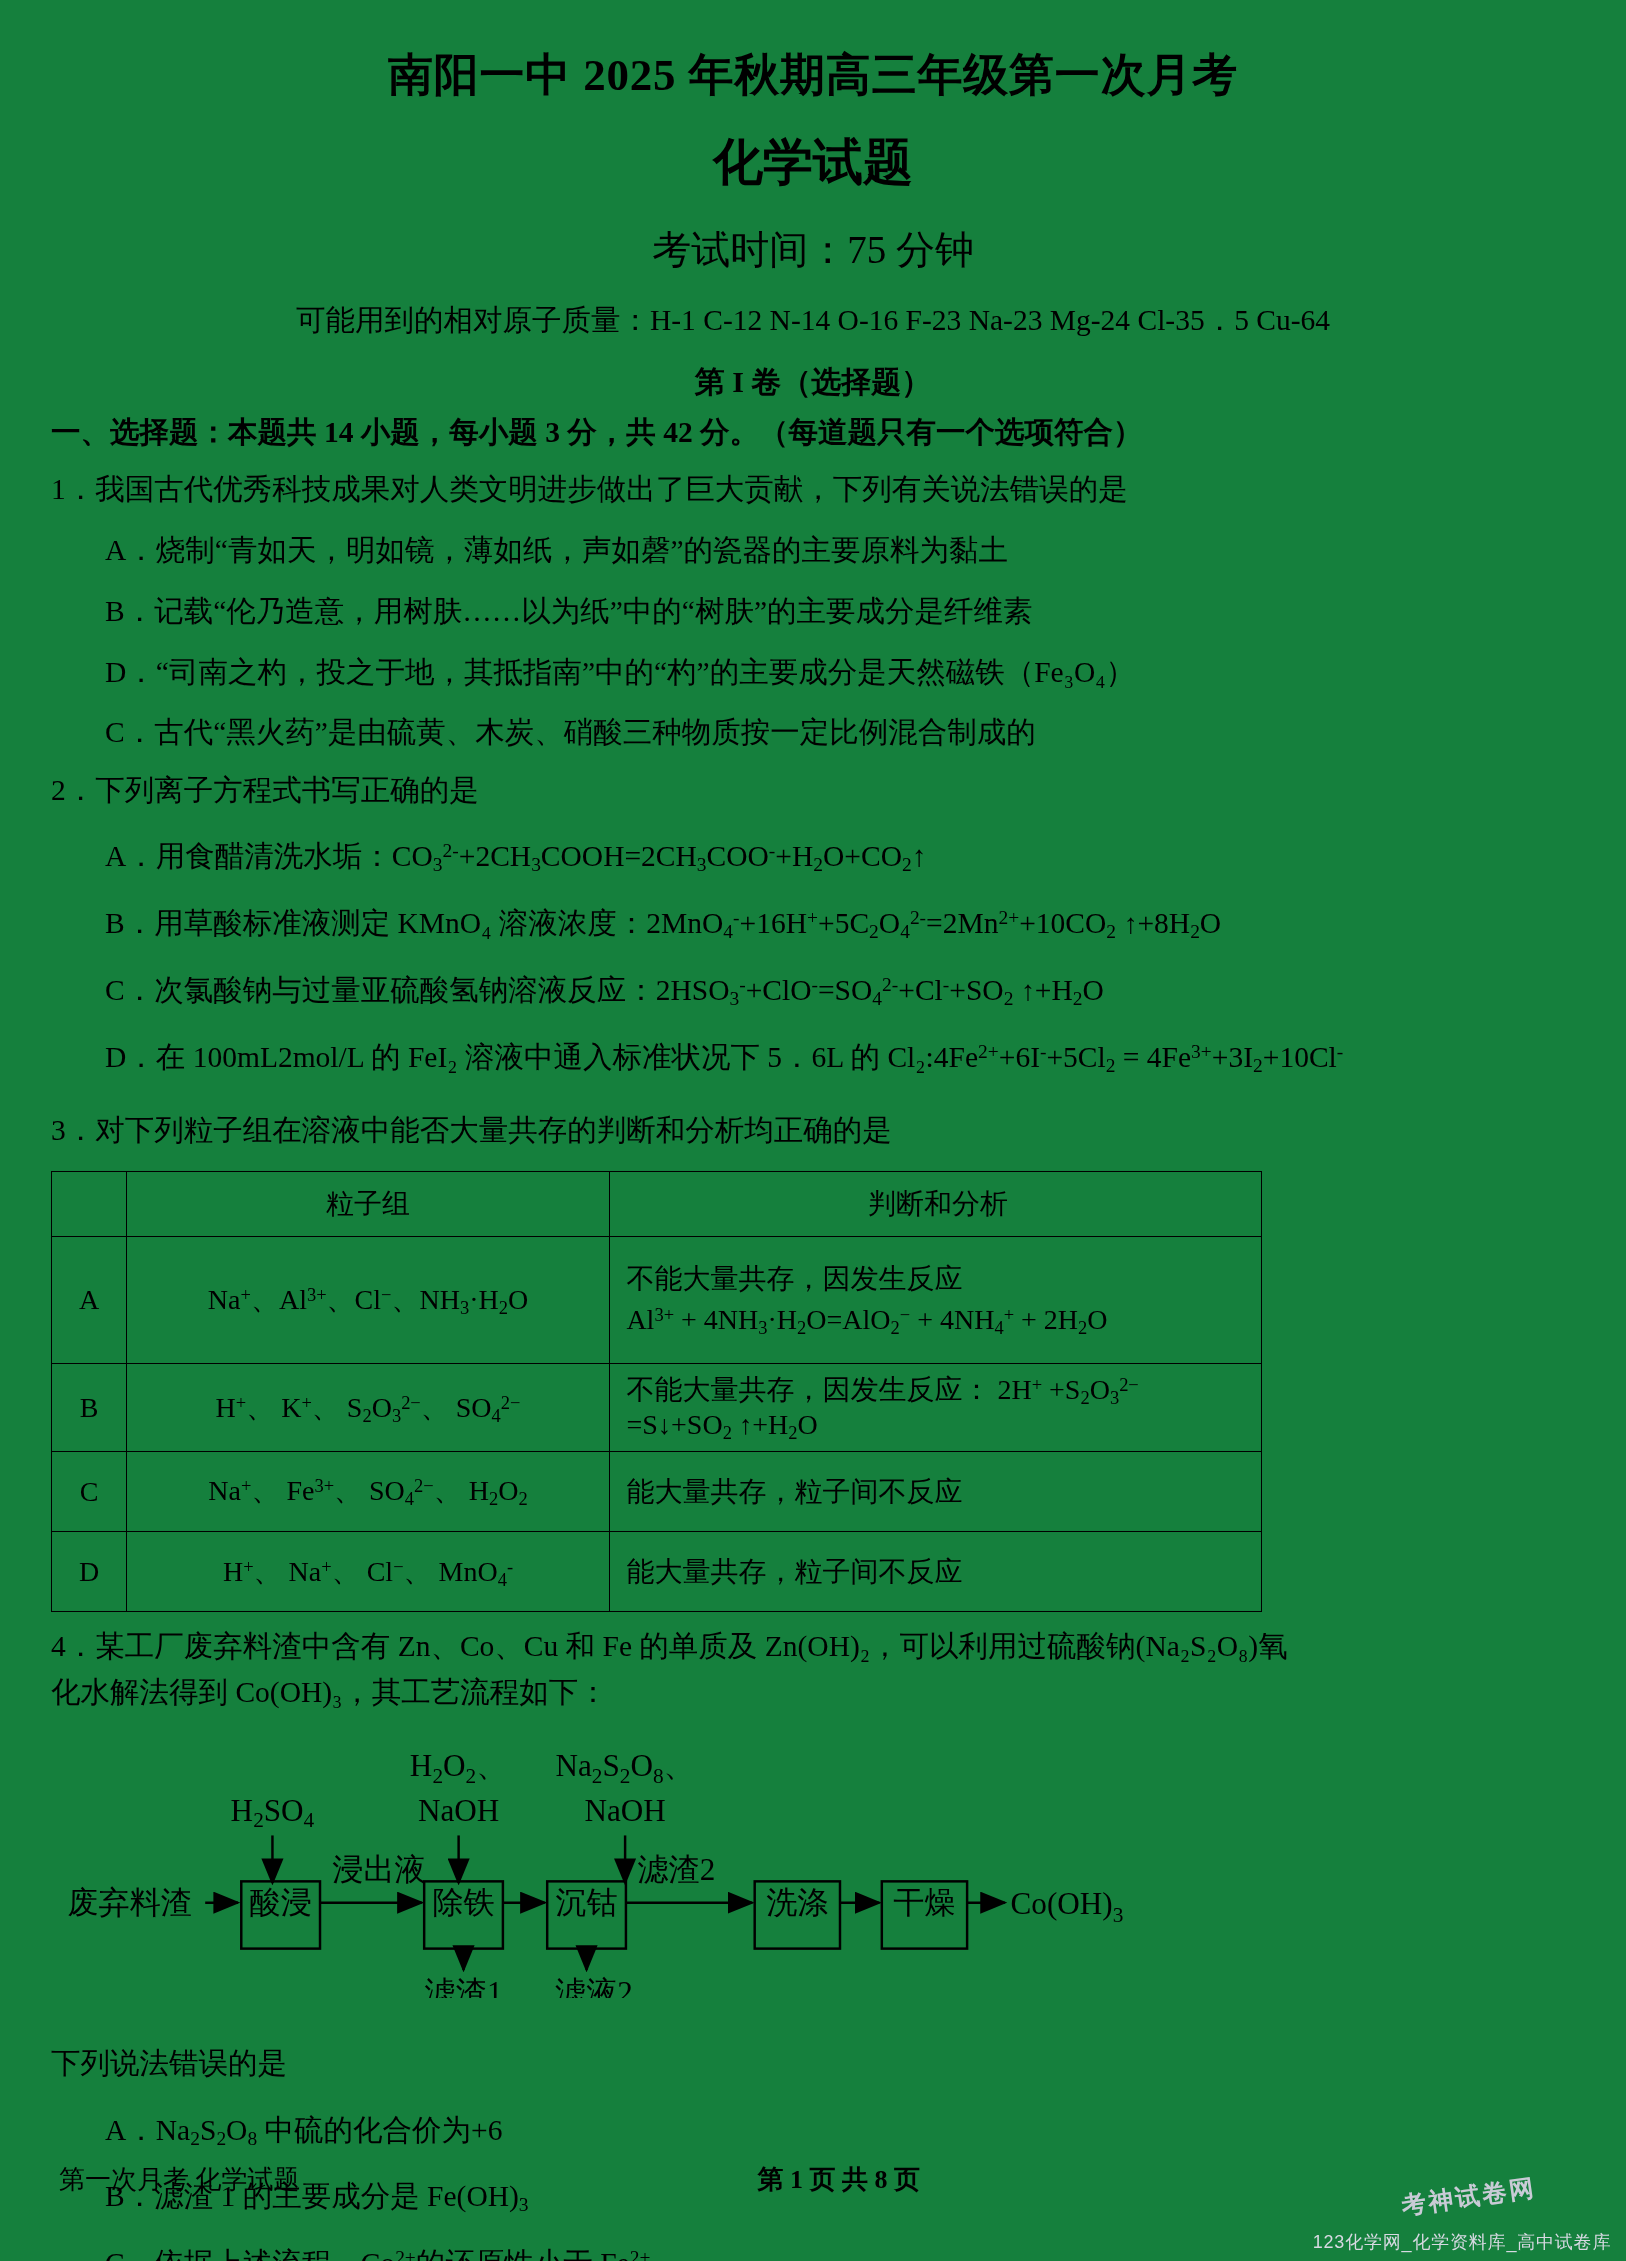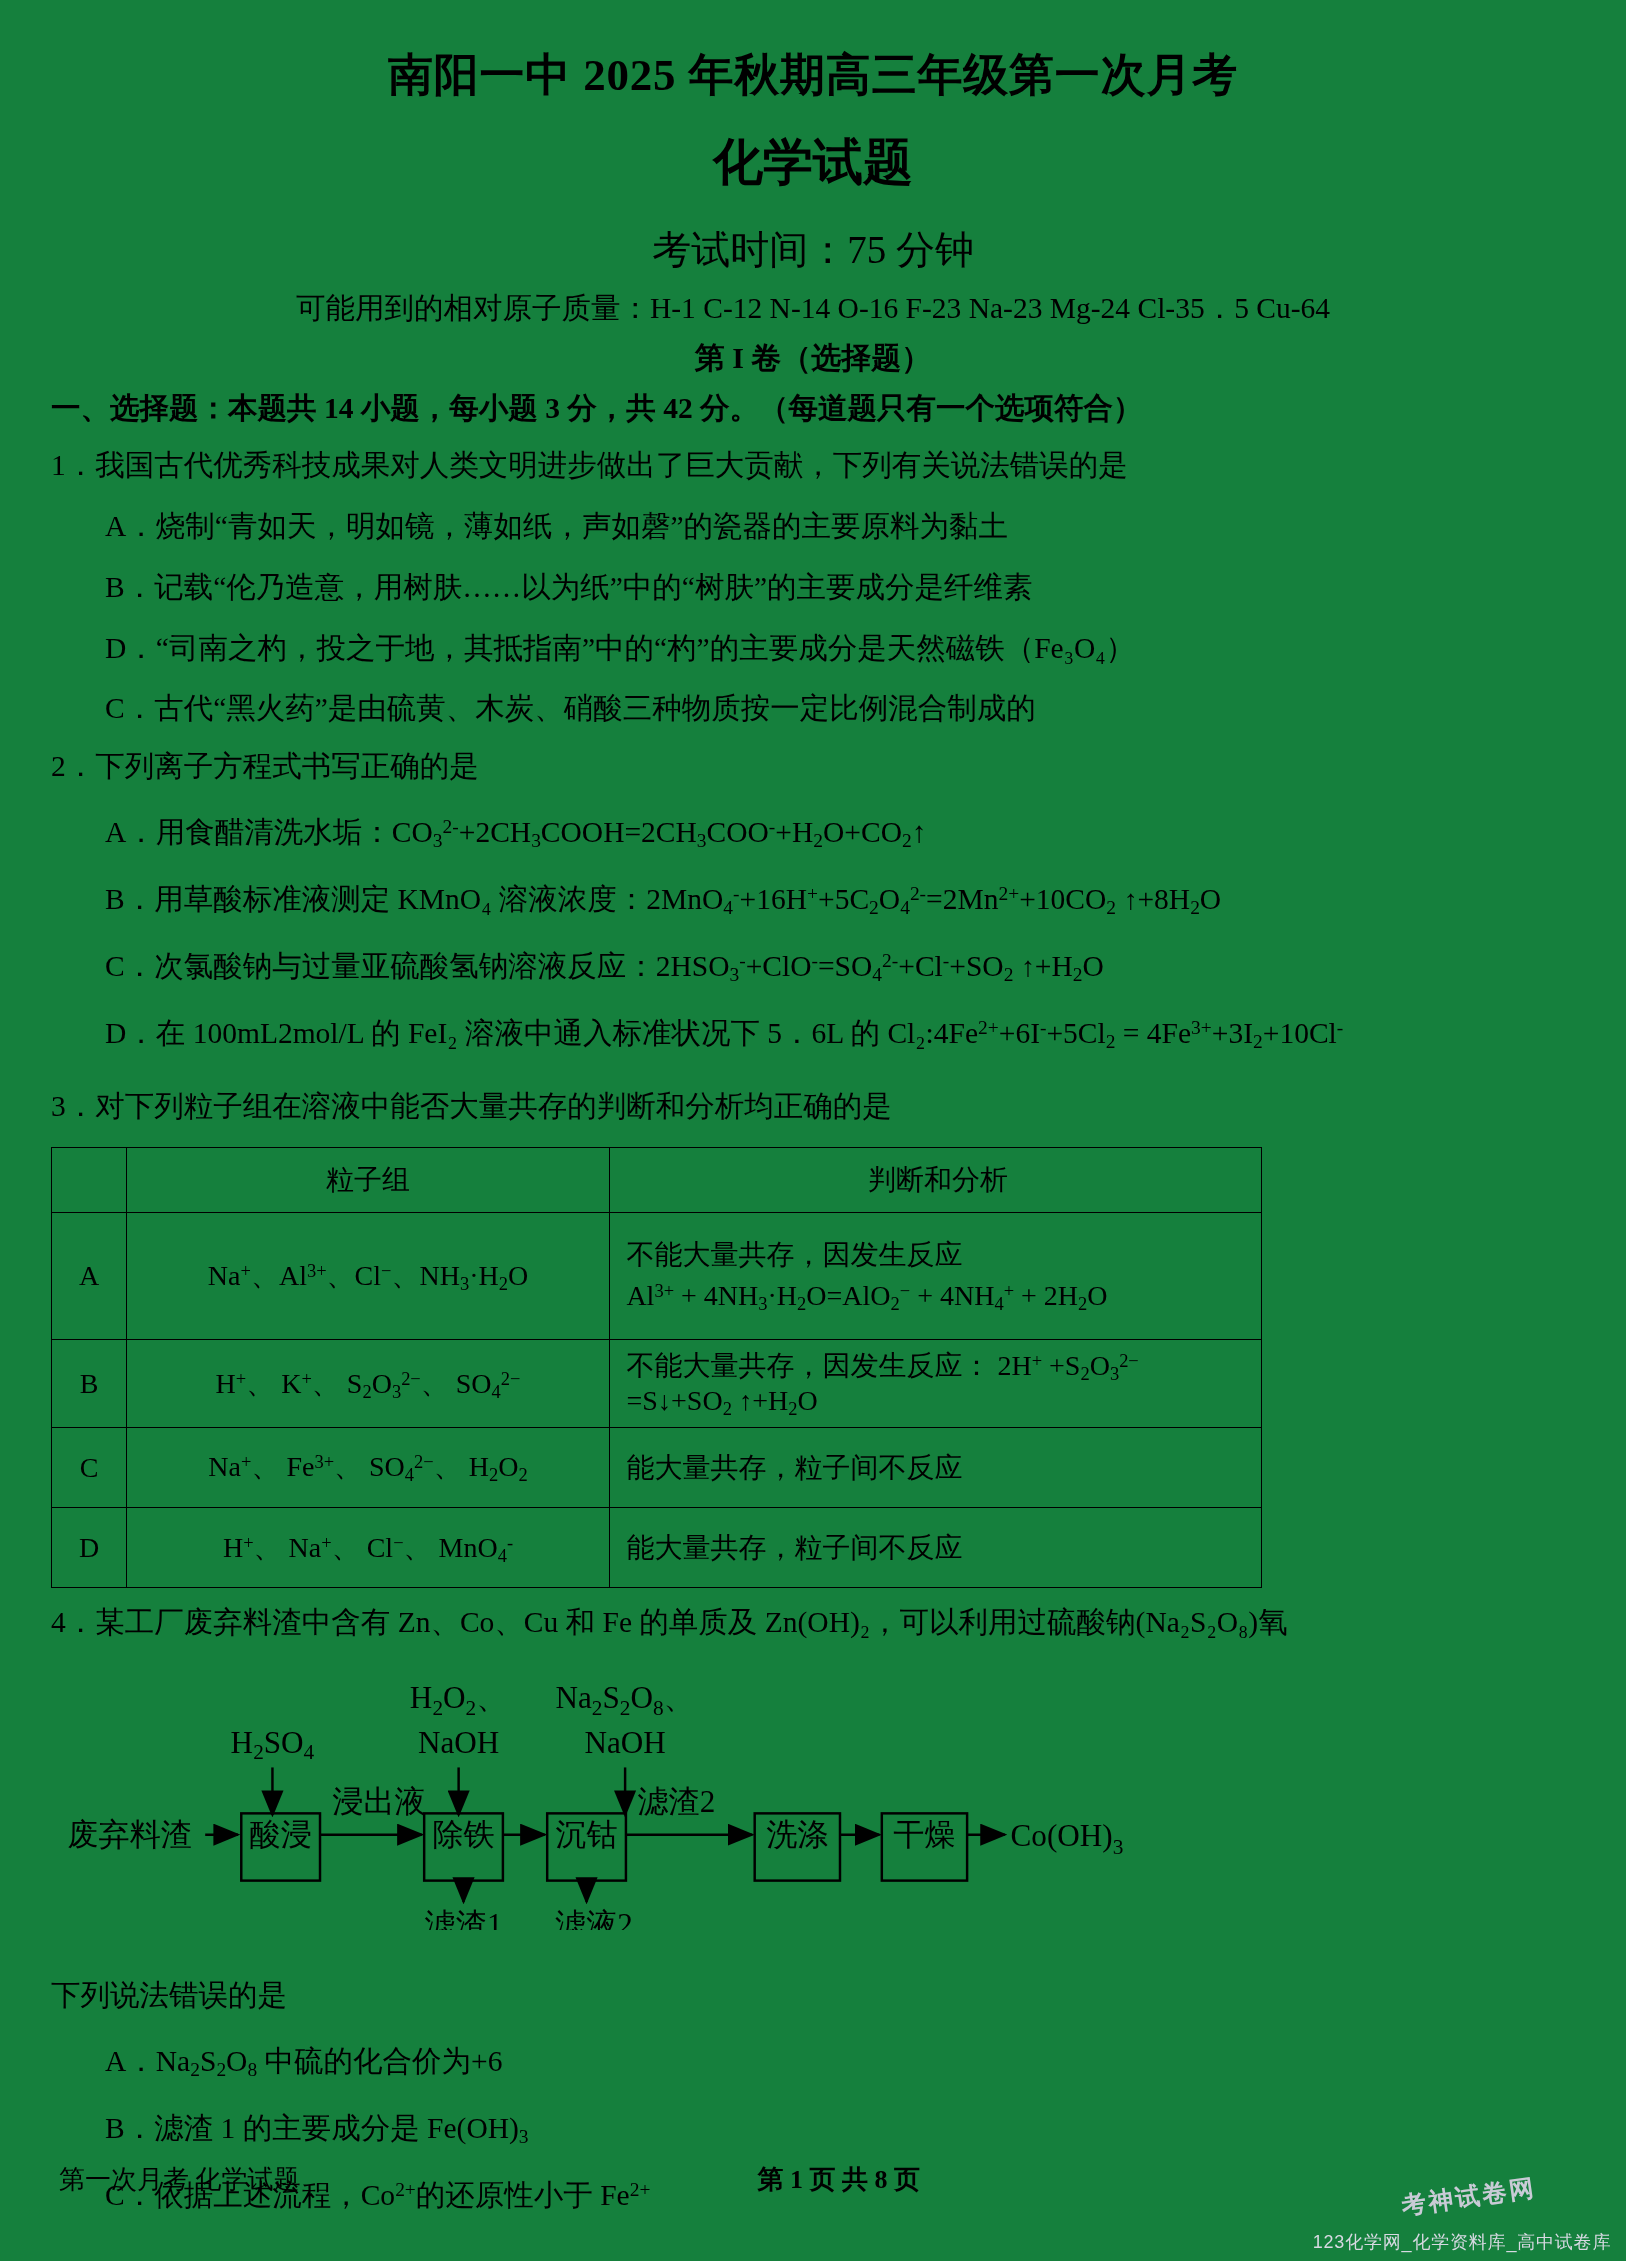--- a/index.html
+++ b/index.html
@@ -42,21 +42,21 @@
   .exam-time {
     text-align: center;
     font-size: 39px;
     margin: 0;
     padding-top: 37px;
     line-height: 1.2;
   }
   .atomic-line {
     text-align: center;
     font-size: 29.5px;
-    margin: 0;
+    margin: 12px;
     padding-top: 18px;
     line-height: 1.2;
     white-space: nowrap;
   }
   .section-title {
     text-align: center;
     font-size: 30px;
     font-weight: bold;
     margin: 0;
     padding-top: 14.8px;
@@ -256,20 +256,21 @@
         </tr>
         <tr class="row-d">
           <td class="col-letter">D</td>
           <td class="col-group">H<sup>+</sup>、 Na<sup>+</sup>、 Cl<sup>−</sup>、 MnO<sub>4</sub><sup>-</sup></td>
           <td class="col-analysis">能大量共存，粒子间不反应</td>
         </tr>
       </tbody>
     </table>
 
     <p class="q-stem" style="margin-top:11.5px;line-height:1.55">4．某工厂废弃料渣中含有 Zn、Co、Cu 和 Fe 的单质及 Zn(OH)₂，可以利用过硫酸钠(Na₂S₂O₈)氧</p>
+    <p class="q-stem" style="margin-top:0">化水解法得到 Co(OH)₃，其工艺流程如下：</p>
 
     <div class="flow-wrap">
       <svg width="1514" height="271" viewBox="0 0 1846 330" xmlns="http://www.w3.org/2000/svg">
         <defs>
           <marker id="ah" markerWidth="11" markerHeight="9" refX="10" refY="4.5" orient="auto">
             <polygon points="0 0, 11 4.5, 0 9" fill="#000"></polygon>
           </marker>
         </defs>
 
         <text class="flow-text" x="497" y="60" text-anchor="middle">H<tspan dy="8" font-size="26">2</tspan><tspan dy="-8">O</tspan><tspan dy="8" font-size="26">2</tspan><tspan dy="-8">、</tspan></text>

